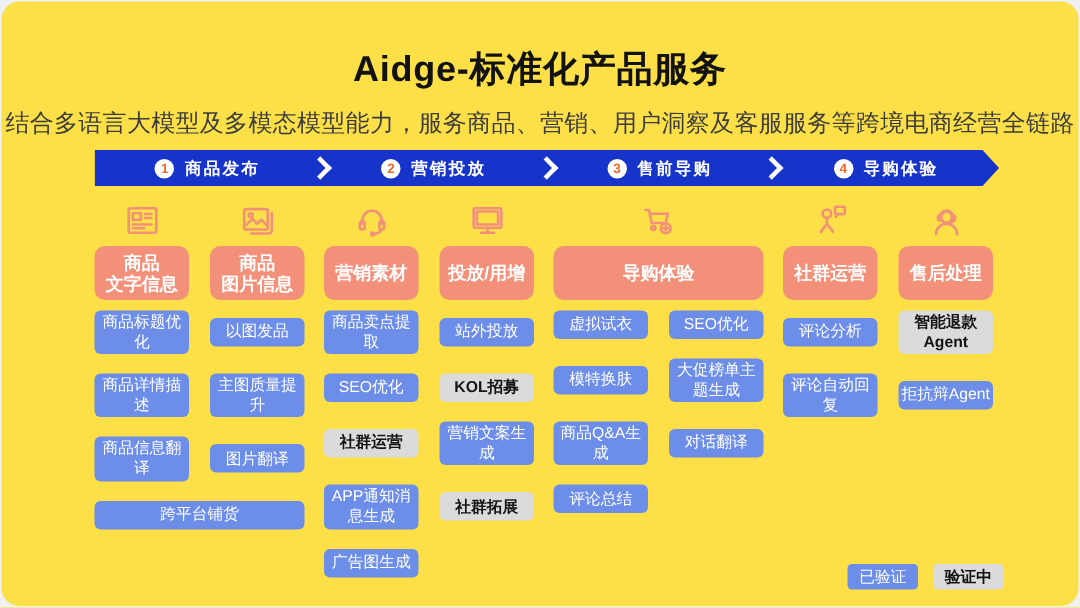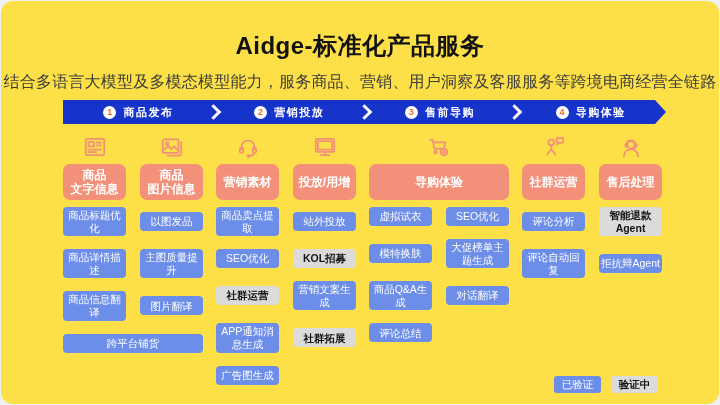--- a/index.html
+++ b/index.html
@@ -55,21 +55,21 @@
   .chip{
     flex:1;min-height:19px;border-radius:4px;font-size:10.5px;line-height:1.2;
     display:flex;align-items:center;justify-content:center;text-align:center;
     padding:2px 1px;box-sizing:border-box;min-width:0;
   }
   .chip.blue{background:var(--btn-blue,#6C8DE8);color:#fff;}
   .chip.gray{background:var(--btn-gray,#DBDBDB);color:#141414;font-weight:bold;}
   .chip.empty{background:transparent;}
 
   
-  .legend{position:absolute;right:61px;bottom:11px;display:flex;gap:10px;}
+  .legend{position:absolute;right:50px;bottom:11px;display:flex;gap:10px;}
   .legend-chip{
     width:47px;height:17px;border-radius:3px;font-size:10.5px;
     display:flex;align-items:center;justify-content:center;
   }
   .legend-chip.blue{background:var(--btn-blue,#6C8DE8);color:#fff;}
   .legend-chip.gray{background:var(--btn-gray,#DBDBDB);color:#141414;font-weight:bold;}
 
   .gicon svg{display:block;}
 </style>
 </head>

